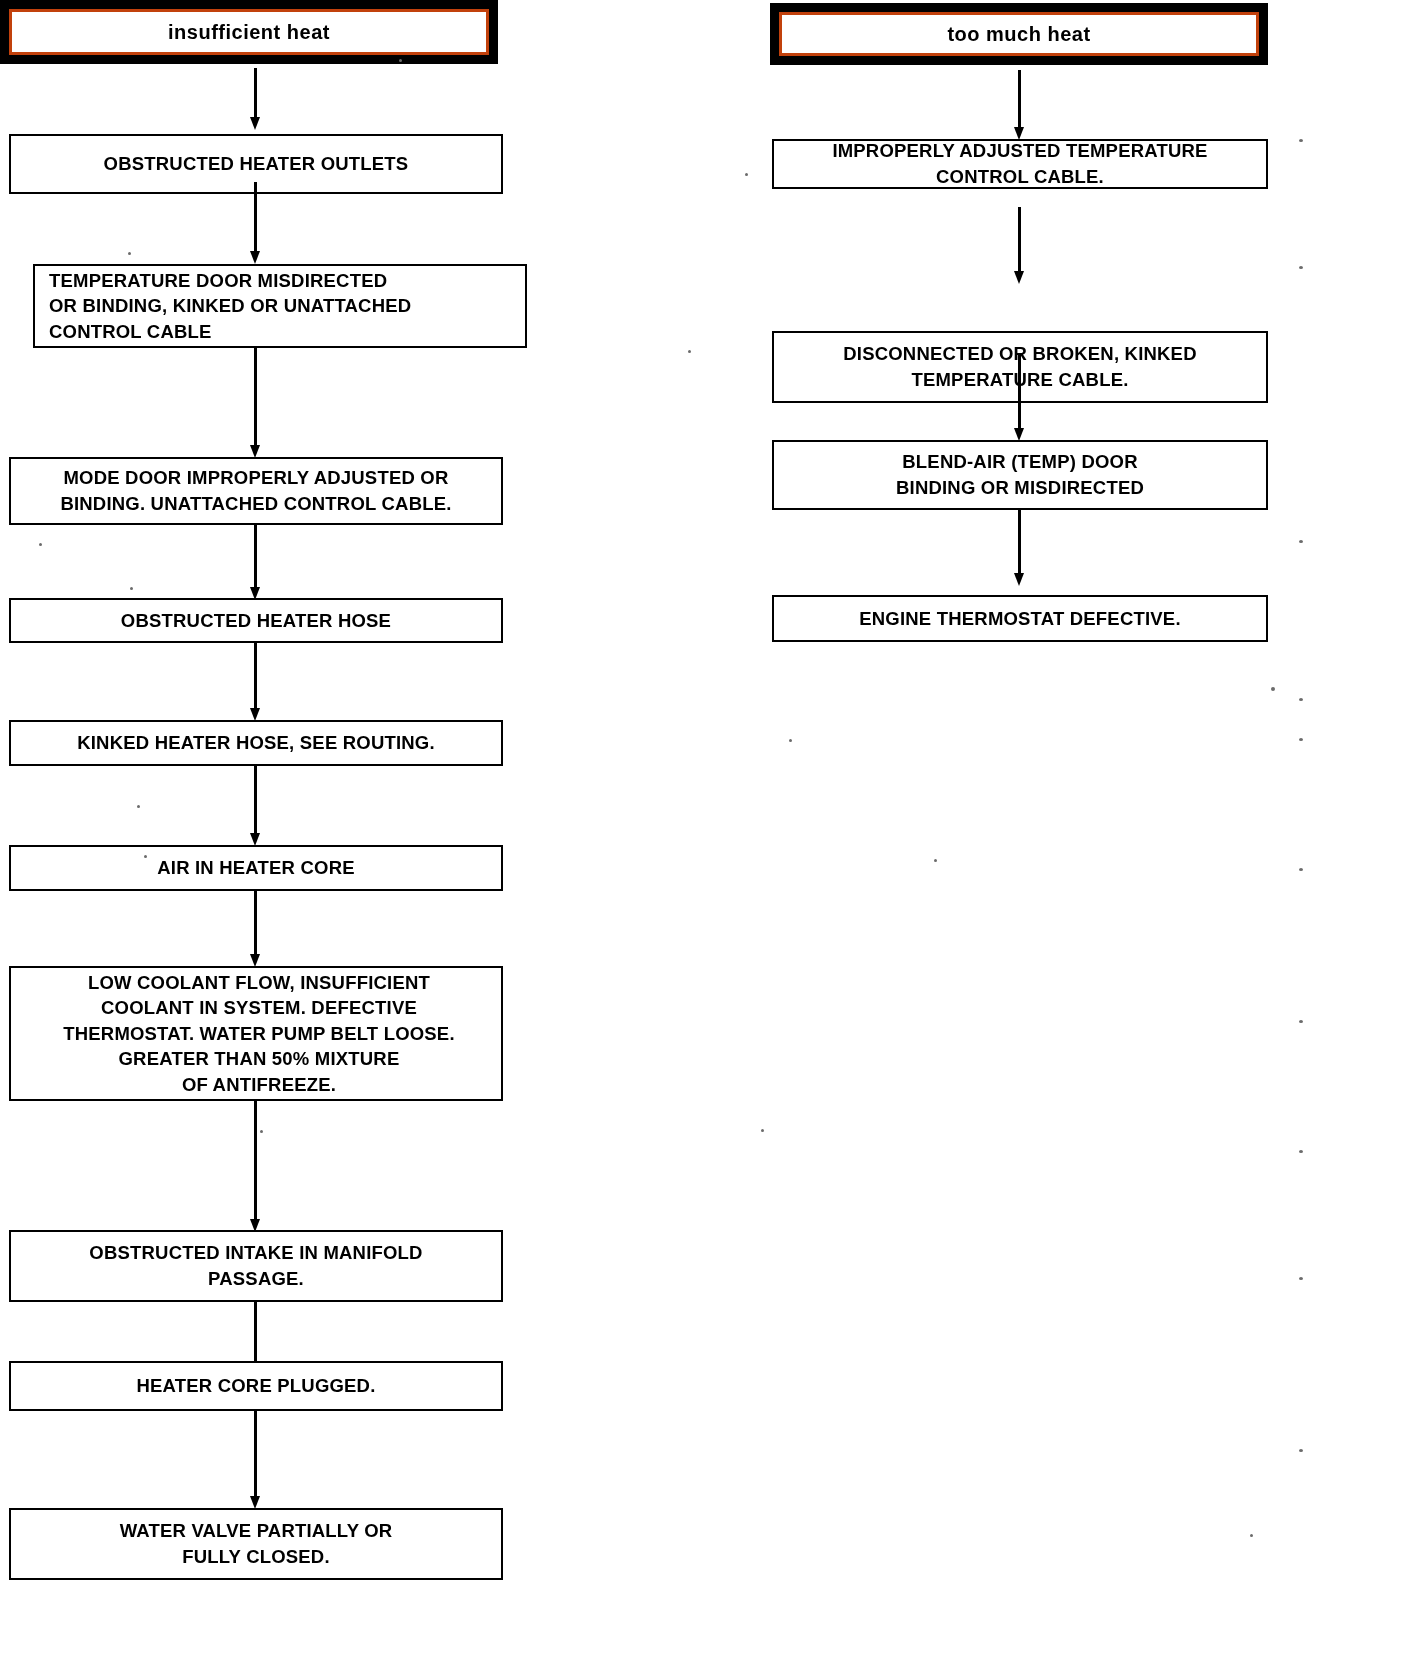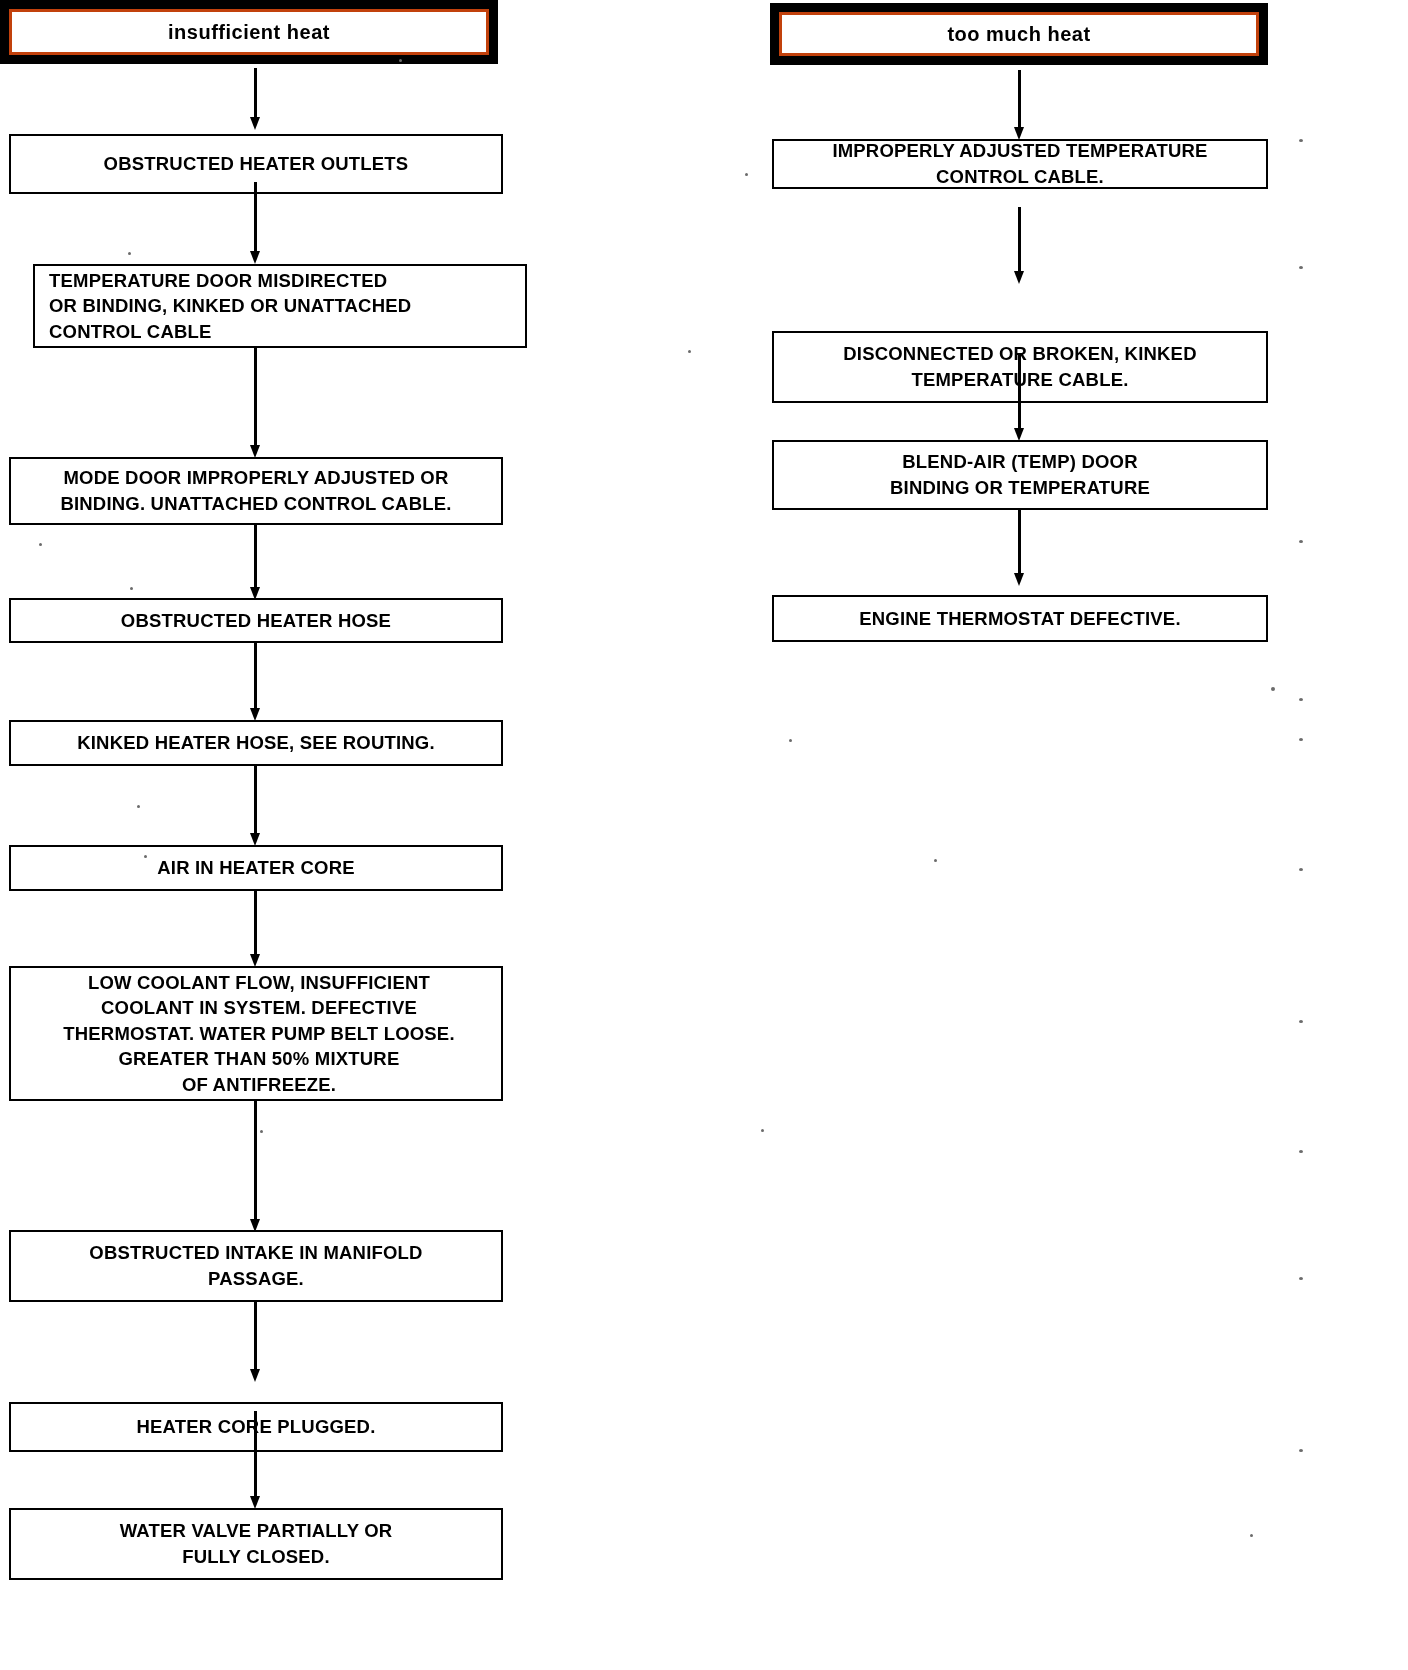--- a/index.html
+++ b/index.html
@@ -184,21 +184,21 @@
   <div class="node-box" style="left:9px; top:1230px; width:494px; height:72px;">
     <span class="node-label">OBSTRUCTED INTAKE IN MANIFOLD
 PASSAGE.</span>
   </div>
 
   <div class="connector" style="left:254px; top:1302px; width:3px; height:80px;">
     <div class="stem" style="height:68px;"></div>
     <div class="head" style="top:67px;"></div>
   </div>
 
-  <div class="node-box" style="left:9px; top:1361px; width:494px; height:50px;margin-top:41px;">
+  <div class="node-box" style="left:9px; top:1361px; width:494px; height:50px;">
     <span class="node-label">HEATER CORE PLUGGED.</span>
   </div>
 
   <div class="connector" style="left:254px; top:1411px; width:3px; height:98px;">
     <div class="stem" style="height:86px;"></div>
     <div class="head" style="top:85px;"></div>
   </div>
 
   <div class="node-box" style="left:9px; top:1508px; width:494px; height:72px;">
     <span class="node-label">WATER VALVE PARTIALLY OR
@@ -229,21 +229,21 @@
 TEMPERATURE CABLE.</span>
   </div>
 
   <div class="connector" style="left:1018px; top:355px; width:3px; height:86px;">
     <div class="stem" style="height:74px;"></div>
     <div class="head" style="top:73px;"></div>
   </div>
 
   <div class="node-box" style="left:772px; top:440px; width:496px; height:70px;">
     <span class="node-label">BLEND-AIR (TEMP) DOOR
-BINDING OR TEMPERATURE</span>
+BINDING OR MISDIRECTED</span>
   </div>
 
   <div class="connector" style="left:1018px; top:510px; width:3px; height:76px;">
     <div class="stem" style="height:64px;"></div>
     <div class="head" style="top:63px;"></div>
   </div>
 
   <div class="node-box" style="left:772px; top:595px; width:496px; height:47px;">
     <span class="node-label">ENGINE THERMOSTAT DEFECTIVE.</span>
   </div>

